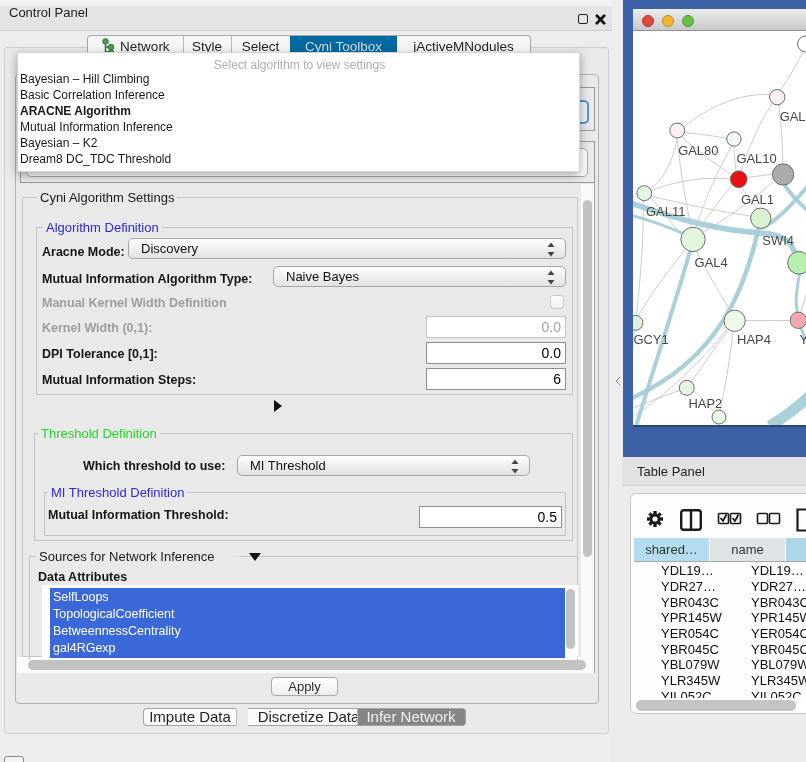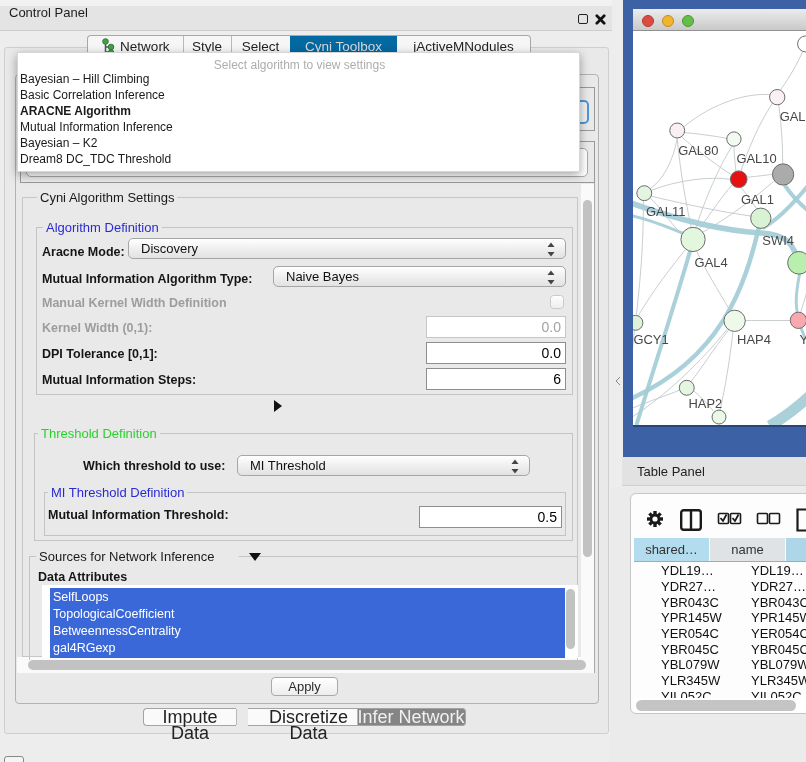--- a/index.html
+++ b/index.html
@@ -36,21 +36,21 @@
 .sbthumb{position:absolute;background:#c2c2c2;border-radius:6px;}
 
 #popup{left:17px;top:52px;width:563px;height:120px;background:#fff;border:1px solid #d6d6d6;
 box-shadow:0 3px 9px rgba(0,0,0,0.35);z-index:5;}
 .pitem{position:absolute;left:2px;font-size:12px;color:#1a1a1a;white-space:nowrap;}
 
 #list{left:42px;top:585px;width:536px;height:73px;background:#fff;overflow:hidden;}
 #listsel{position:absolute;left:8px;top:3px;width:515px;height:70px;background:#3b68d9;}
 .litem{position:absolute;left:11px;color:#fff;font-size:12.5px;}
 .btab{position:absolute;top:708px;height:18px;background:#fafafa;border-top:1px solid #a3a3a3;border-bottom:1px solid #a3a3a3;
-font-size:18px;color:#232323;text-align:center;line-height:16px;}
+font-size:15px;color:#232323;text-align:center;line-height:16px;}
 
 #bluearea{left:623px;top:0;width:183px;height:457px;background:#3c61a4;}
 #nettitle{left:633px;top:9px;width:173px;height:22px;background:linear-gradient(#ececec,#c9c9c9);border-bottom:1px solid #919191;}
 #netcanvas{left:633px;top:31px;width:173px;height:396px;background:#fff;border-bottom:2px solid #27477c;}
 #tphead{left:622px;top:457px;width:184px;height:29px;background:#e2e2e2;border-bottom:1px solid #cfcfcf;}
 #tpbody{left:610px;top:487px;width:196px;height:275px;background:#ebebeb;}
 #tpwhite{left:630px;top:493px;width:200px;height:221px;background:#fdfdfd;border:1px solid #c6c6c6;border-radius:6px;}
 .hcell{position:absolute;top:538px;height:24px;font-size:13px;color:#333;text-align:center;line-height:24px;}
 .trow{position:absolute;font-size:13px;color:#101010;white-space:nowrap;margin-left:18px;}
 </style>

